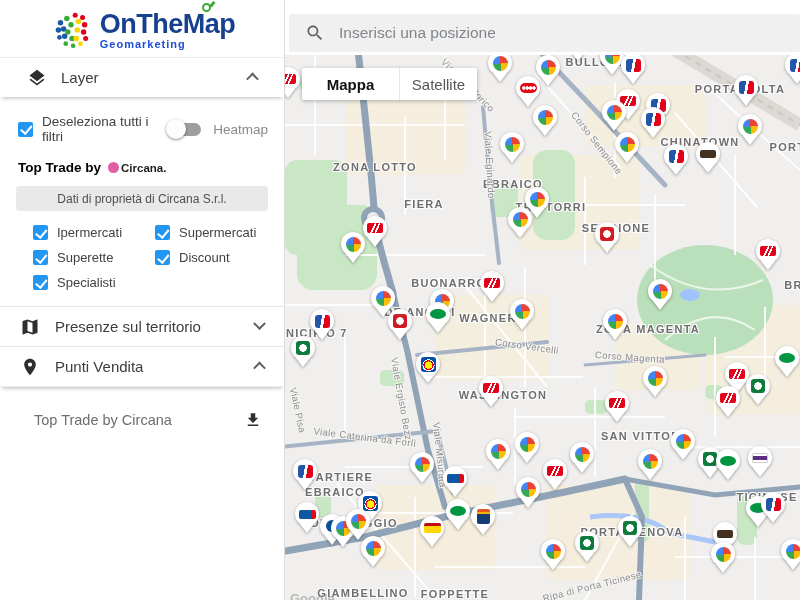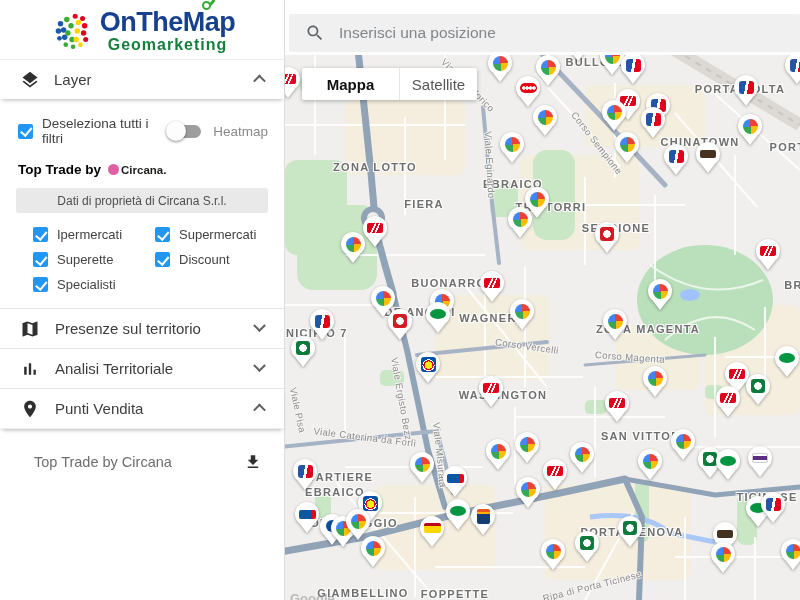--- a/index.html
+++ b/index.html
@@ -6,25 +6,25 @@
   html,body { width:800px; height:600px; overflow:hidden; background:#fff;
               font-family:"Liberation Sans", sans-serif; }
   .app { position:relative; width:800px; height:600px; }
 
   
   .sidebar { position:absolute; left:0; top:0; width:285px; height:600px; background:#fff;
              border-right:1px solid #ddd; z-index:10; }
   .logo { display:flex; align-items:center; justify-content:center; gap:7px; padding:9px 0 6px; }
   .logo-text { position:relative; line-height:1; }
   .logo-title { font-size:27px; font-weight:bold; color:#17418f; letter-spacing:-0.5px; }
-  .logo-sub { font-size:16px; font-weight:bold; color:#15803d; text-align:center; letter-spacing:1px; margin-top:1px; }
+  .logo-sub { font-size:11px; font-weight:bold; color:#1d4ed8; text-align:left; letter-spacing:1px; margin-top:1px; }
   .logo-lens { position:absolute; right:24px; top:-8px; width:9px; height:9px; border:2.5px solid #3aaa35; border-radius:50%; }
   .logo-lens::after { content:""; position:absolute; left:7px; top:-4px; width:2.5px; height:6px; background:#3aaa35; transform:rotate(40deg); }
 
-  .layer-row { display:flex; align-items:center; gap:14px; height:40px; padding:0 20px;
+  .layer-row { display:flex; align-items:center; gap:14px; height:40px; padding:0 27px;
                border-top:1px solid #eee; position:relative; z-index:2;
                box-shadow:0 3px 4px -2px rgba(0,0,0,.28); cursor:pointer; }
   .layer-row .lbl { font-size:15px; color:#3d3d3d; }
 
   .chev { width:9px; height:9px; border-right:2px solid #606060; border-bottom:2px solid #606060; margin-left:auto; }
   .chev.down { transform:rotate(45deg) translate(-2px,-2px); }
   .chev.up   { transform:rotate(-135deg) translate(-1px,-1px); }
 
   .filters { padding-bottom:14px; border-bottom:1px solid #e6e6e6; }
   .frow { display:flex; align-items:center; margin:17px 16px 0 18px; }
@@ -178,27 +178,20 @@
     </div>
 
     <div class="section-row">
       <svg class="icon20" viewBox="0 0 24 24">
         <path fill="#2f2f2f" d="M20.5 3l-.16.03L15 5.1 9 3 3.36 4.9c-.21.07-.36.25-.36.48V20.5c0 .28.22.5.5.5l.16-.03L9 18.9l6 2.1 5.64-1.9c.21-.07.36-.25.36-.48V3.5c0-.28-.22-.5-.5-.5zM15 19l-6-2.11V5l6 2.11V19z"></path>
       </svg>
       <span class="lbl">Presenze sul territorio</span>
       <span class="chev down"></span>
     </div>
 
-    <div class="section-row">
-      <svg class="icon20" viewBox="0 0 24 24">
-        <path fill="#2f2f2f" d="M5 9.2h3V19H5zM10.6 5h2.8v14h-2.8zm5.6 8H19v6h-2.8z"></path>
-      </svg>
-      <span class="lbl">Analisi Territoriale</span>
-      <span class="chev down"></span>
-    </div>
 
     <div class="section-row shadowed">
       <svg class="icon20" viewBox="0 0 24 24">
         <path fill="#2f2f2f" d="M12 2C8.13 2 5 5.13 5 9c0 5.25 7 13 7 13s7-7.75 7-13c0-3.87-3.13-7-7-7zm0 9.5c-1.38 0-2.5-1.12-2.5-2.5s1.12-2.5 2.5-2.5 2.5 1.12 2.5 2.5-1.12 2.5-2.5 2.5z"></path>
       </svg>
       <span class="lbl">Punti Vendita</span>
       <span class="chev up"></span>
     </div>
 
     <div class="pv-content">

